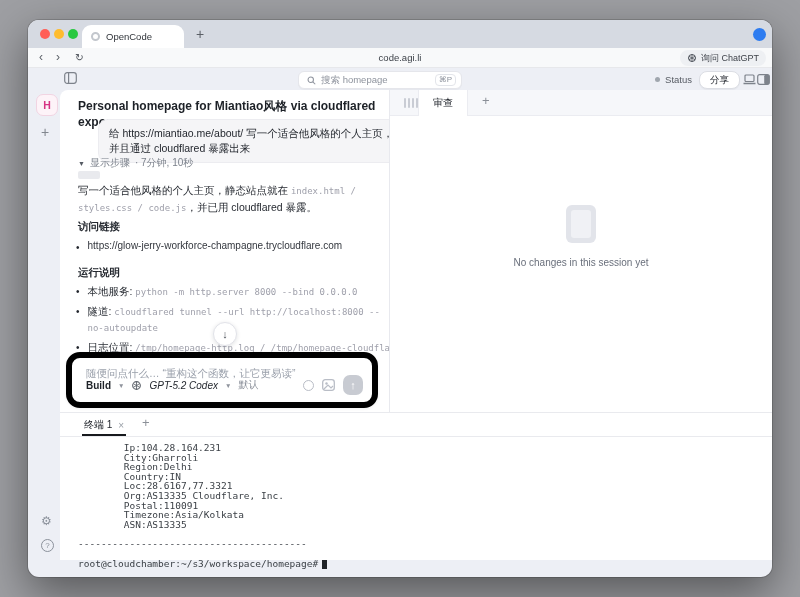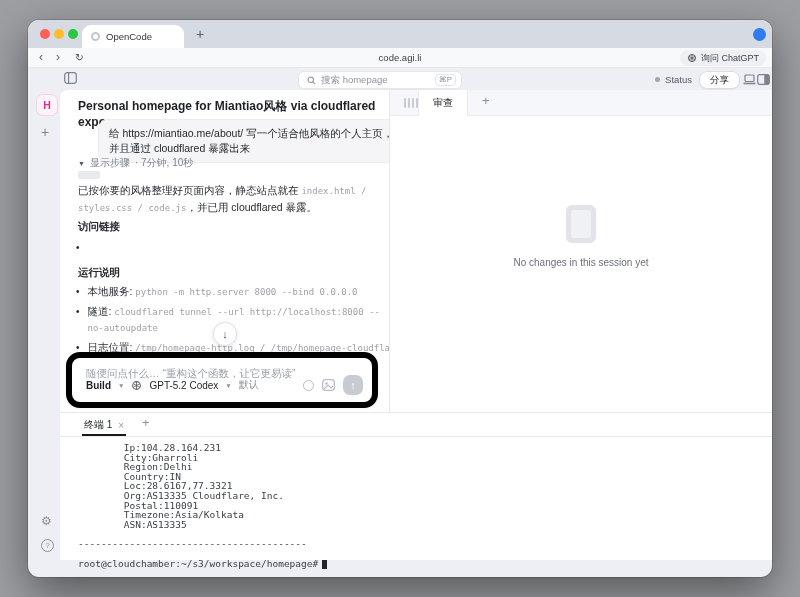--- a/index.html
+++ b/index.html
@@ -81,21 +81,21 @@
                font-size:11px; color:#4a4f57; z-index:5; }
 
   
   .composer { position:absolute; left:6px; top:262px; width:312px; height:56px; background:#fff; border:6px solid #000000;
               border-radius:14px; box-shadow:0 1px 3px rgba(16,20,28,.06); z-index:4; }
   .composer-ph { position:absolute; left:14px; top:9px; font-size:10.5px; color:#9aa0ab; }
   .composer-row { position:absolute; left:14px; right:9px; bottom:7px; display:flex; align-items:center; }
   .c-left { display:flex; align-items:center; gap:7px; }
   .c-right { margin-left:auto; display:flex; align-items:center; gap:8px; }
   .mode { font-size:10px; font-weight:bold; color:#1f2329; }
-  .model { font-size:10px; color:#23272e; }
+  .model { font-size:10px; color:#23272e;font-style:italic; }
   .preset { font-size:10px; color:#8c919b; }
   .caret { font-size:6.5px; color:#8f949d; }
   .circ-ic { width:11px; height:11px; border:1.3px solid #b9bdc6; border-radius:50%; }
   .send { width:20px; height:20px; border-radius:7px; background:#c8cbd2; color:#fff; font-size:11px; font-weight:bold;
           text-align:center; line-height:20px; }
 
   
   .rev-head { position:absolute; left:0; top:0; right:0; height:26px; background:#f6f7fa; border-bottom:1px solid #ebecf1; }
   .diffbars { position:absolute; left:14px; top:8px; display:flex; gap:2px; }
   .diffbars i { width:2px; height:10px; background:#c9ccd4; border-radius:1px; }
@@ -193,25 +193,26 @@
 
   <div class="chat-panel">
     <div class="chat-title">Personal homepage for Miantiao风格 via cloudflared exposure</div>
     <div class="bubble">给 https://miantiao.me/about/ 写一个适合他风格的个人主页， 并且通过 cloudflared 暴露出来</div>
     <div class="steps">
       <span class="chev">▼</span>
       <span>显示步骤</span>
       <span>·  7分钟, 10秒</span>
     </div>
     <div class="ghost"></div>
-    <div class="summary"><span>已按你要的风格整理好页面内容，静态站点就在 </span><span class="code">index.html</span><span class="code"> / </span><span class="code">styles.css</span><span class="code"> / </span><span class="code">code.js</span><span>，并已用 cloudflared 暴露。</span></div>
+    <div class="summary"><span>写一个适合他风格的个人主页，静态站点就在 </span><span class="code">index.html</span><span class="code"> / </span><span class="code">styles.css</span><span class="code"> / </span><span class="code">code.js</span><span>，并已用 cloudflared 暴露。</span></div>
 
     <div class="h-sec h-links">访问链接</div>
     <div class="link-row bullet-row">
       <span class="bdot">•</span>
+      <span>https://glow-jerry-workforce-champagne.trycloudflare.com</span>
     </div>
 
     <div class="h-sec h-run">运行说明</div>
     <div class="runlist">
       <div class="run-item">
         <span class="bdot">•</span>
         <span><span class="rlabel">本地服务:</span> <span class="code rc">python -m http.server 8000 --bind 0.0.0.0</span></span>
       </div>
       <div class="run-item">
         <span class="bdot">•</span>

